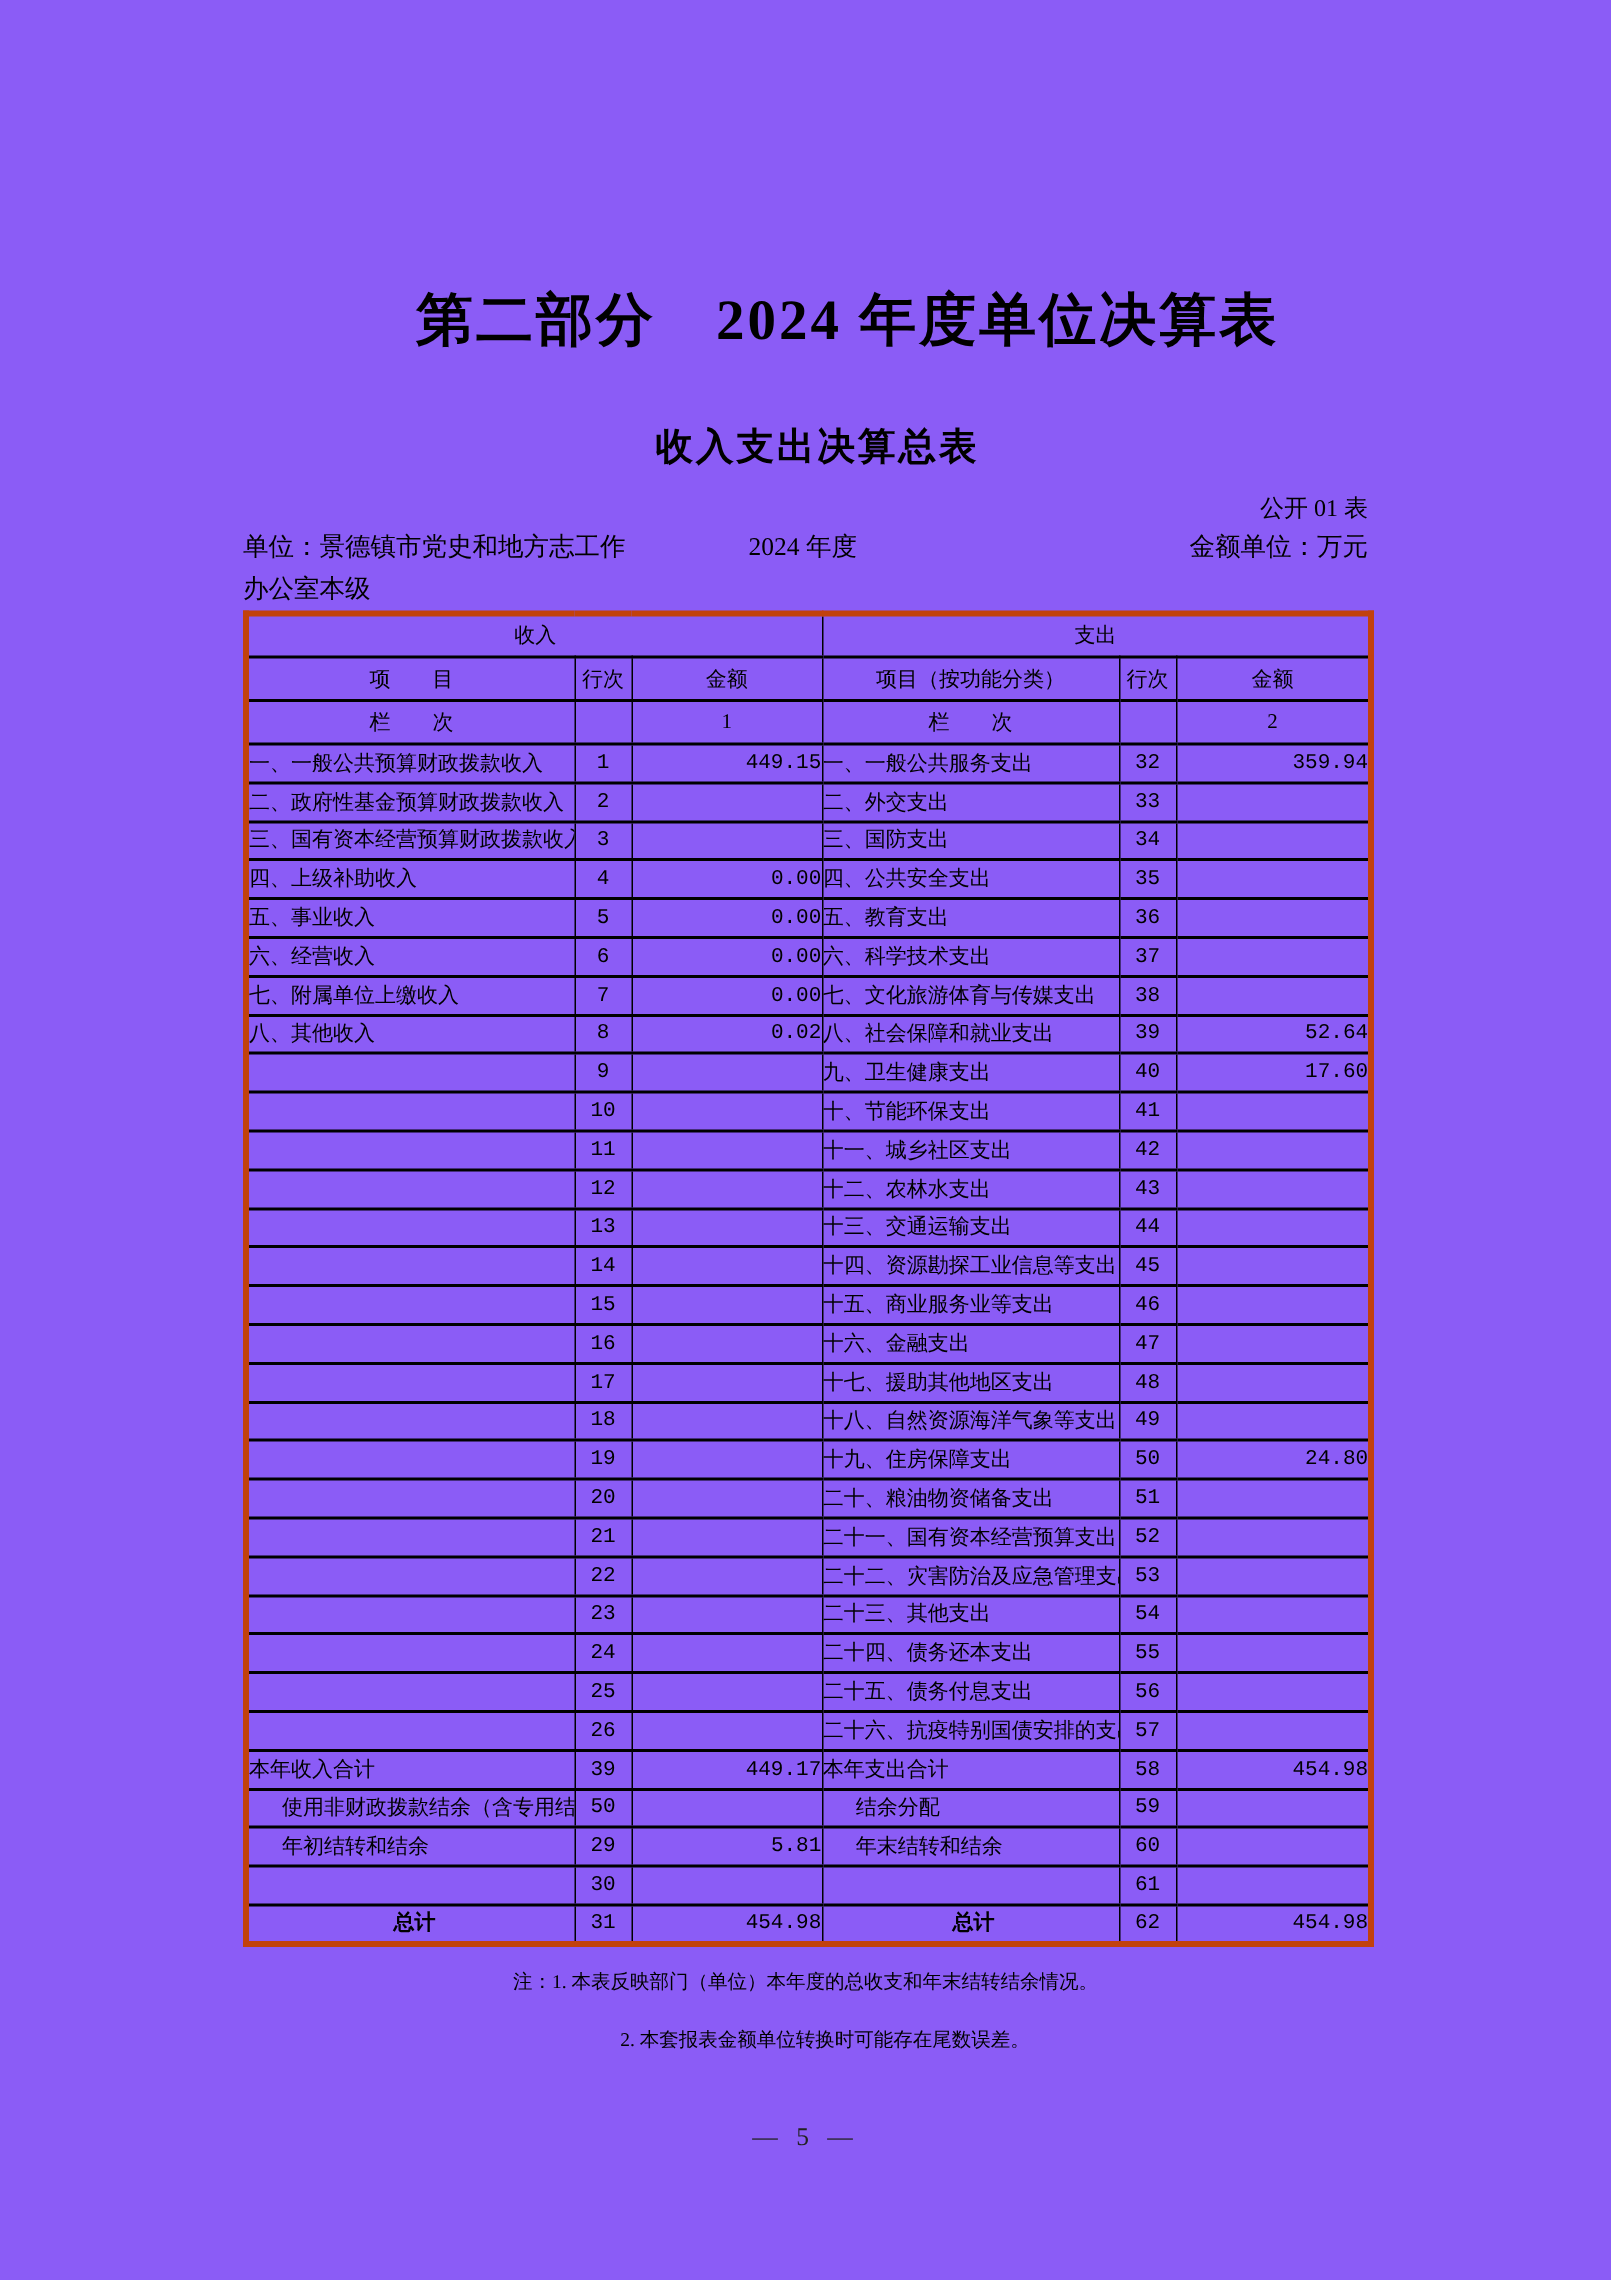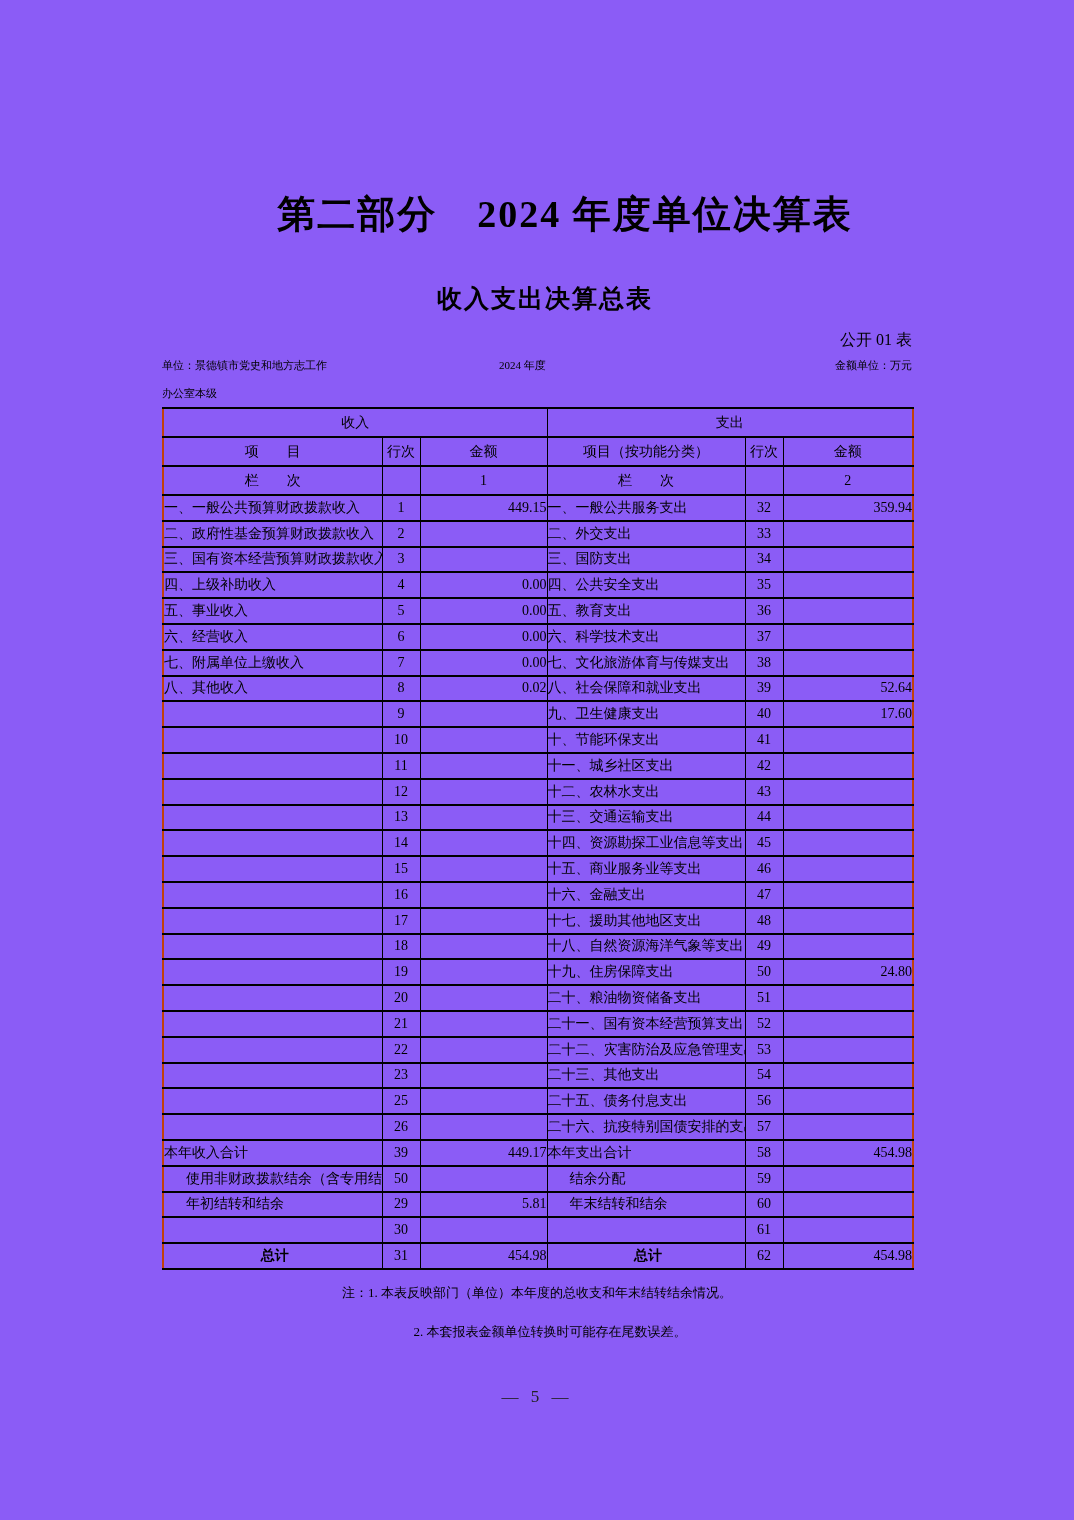--- a/index.html
+++ b/index.html
@@ -37,43 +37,43 @@
   .content { width: 750px; margin: 0 auto; }
   .doc-label {
     margin-top: 14px;
     text-align: right;
     font-size: 16px;
     line-height: 22px;
   }
   .meta-row {
     display: flex;
     align-items: flex-start;
-    font-size: 11px;
+    font-size: 17px;
     line-height: 28px;
   }
   .unit-name { width: 337px; }
   .amount-unit { margin-left: auto; }
   table.budget {
     width: 750px;
     table-layout: fixed;
     border-collapse: collapse;
-    border: 2px solid #c2410c;
+    border: 4px solid #c2410c;
   }
   table.budget th, table.budget td {
     border: 1px solid #000;
     border-top-width: 2px;
     border-bottom-width: 2px;
     font-size: 14px;
     font-weight: normal;
     padding: 0;
     overflow: hidden;
     white-space: nowrap;
   }
   table.budget thead tr { height: 29px; }
-  table.budget tbody tr { height: 25.8px; }
+  table.budget tbody tr { height: 25.8px; font-family: Liberation Mono, monospace; }
   table.budget th { text-align: center; }
   td.item { text-align: left; padding-left: 7px; }
   td.item.indent { padding-left: 22px; }
   td.item.total { text-align: center; font-weight: bold; padding-left: 4px; }
   td.rowno { text-align: center; }
   td.amt { text-align: right; padding-right: 9px; }
   .notes { margin-top: 14px; font-size: 13px; line-height: 18px; text-align: center; }
   .note-2 { margin-top: 21px; padding-left: 26px; }
   .page-number {
     margin-top: 46px;
@@ -316,20 +316,28 @@
           <tr>
             <td class="item"></td>
             <td class="rowno">23</td>
             <td class="amt"></td>
             <td class="item">二十三、其他支出</td>
             <td class="rowno">54</td>
             <td class="amt"></td>
           </tr>
           <tr>
             <td class="item"></td>
+            <td class="rowno">24</td>
+            <td class="amt"></td>
+            <td class="item">二十四、债务还本支出</td>
+            <td class="rowno">55</td>
+            <td class="amt"></td>
+          </tr>
+          <tr>
+            <td class="item"></td>
             <td class="rowno">25</td>
             <td class="amt"></td>
             <td class="item">二十五、债务付息支出</td>
             <td class="rowno">56</td>
             <td class="amt"></td>
           </tr>
           <tr>
             <td class="item"></td>
             <td class="rowno">26</td>
             <td class="amt"></td>

